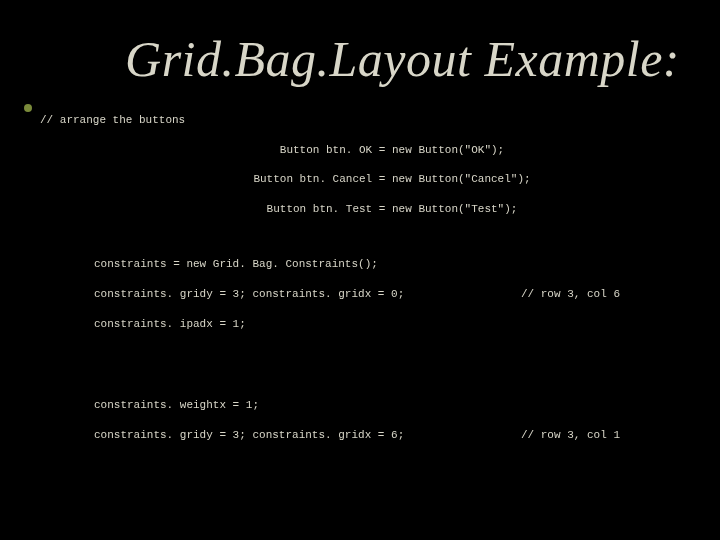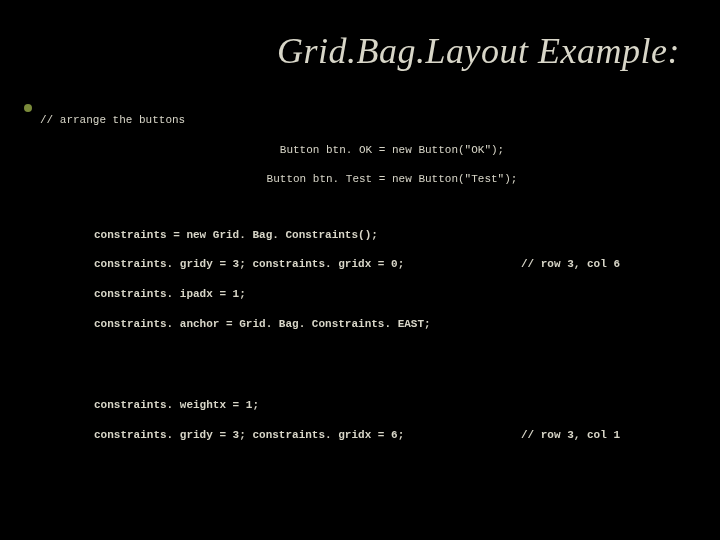--- a/index.html
+++ b/index.html
@@ -25,59 +25,59 @@
     background: #7a8a3a;
   }
   .title {
     position: absolute;
     top: 30px;
     left: 0;
     right: 40px;
     text-align: right;
     color: #d8d6c8;
     font-style: italic;
-    font-size: 36px;
+    font-size: 50px;
     font-weight: 400;
     letter-spacing: 0.5px;
   }
   .code {
     position: absolute;
     top: 98px;
     left: 40px;
     right: 30px;
     color: #d8d6c8;
     font-family: 'Courier New', Courier, monospace;
     font-size: 11px;
     line-height: 1.35;
     white-space: pre;
   }
   .code-block { display: block; }
   .ind1 { margin-left: 54px; text-align: center; }
-  .ind2 { margin-left: 54px; font-weight: bold; }
+  .ind2 { margin-left: 54px; }
   .gap { height: 11px; }
   .row-wrap { display: flex; text-align: right; }
   .row-wrap .left { flex: 0 0 auto; }
   .row-wrap .right { margin-left: auto; padding-right: 70px; }
 </style>
 </head>
 <body>
 
 <div class="slide">
   <div class="bullet"></div>
   <div class="title">Grid.Bag.Layout Example:</div>
 
   <div class="code">
 <span class="code-block">// arrange the buttons</span>
 <span class="code-block ind1">Button btn. OK = new Button("OK");</span>
+<span class="code-block ind1">Button btn. Cancel = new Button("Cancel");</span>
 <span class="code-block ind1">Button btn. Test = new Button("Test");</span>
 <div class="gap"></div>
 <span class="code-block ind2">constraints = new Grid. Bag. Constraints();</span>
 <span class="row-wrap ind2"><span class="left">constraints. gridy = 3; constraints. gridx = 0;</span><span class="right">// row 3, col 6</span></span>
 <span class="code-block ind2">constraints. ipadx = 1;</span>
-<span class="code-block ind2">constraints. anchor = Grid. Bag. Constraints. EAST;</span>
 <div class="gap"></div>
 <div class="gap"></div>
 <span class="code-block ind2">constraints. weightx = 1;</span>
 <span class="row-wrap ind2"><span class="left">constraints. gridy = 3; constraints. gridx = 6;</span><span class="right">// row 3, col 1</span></span>
 
 
 
 
 
 

